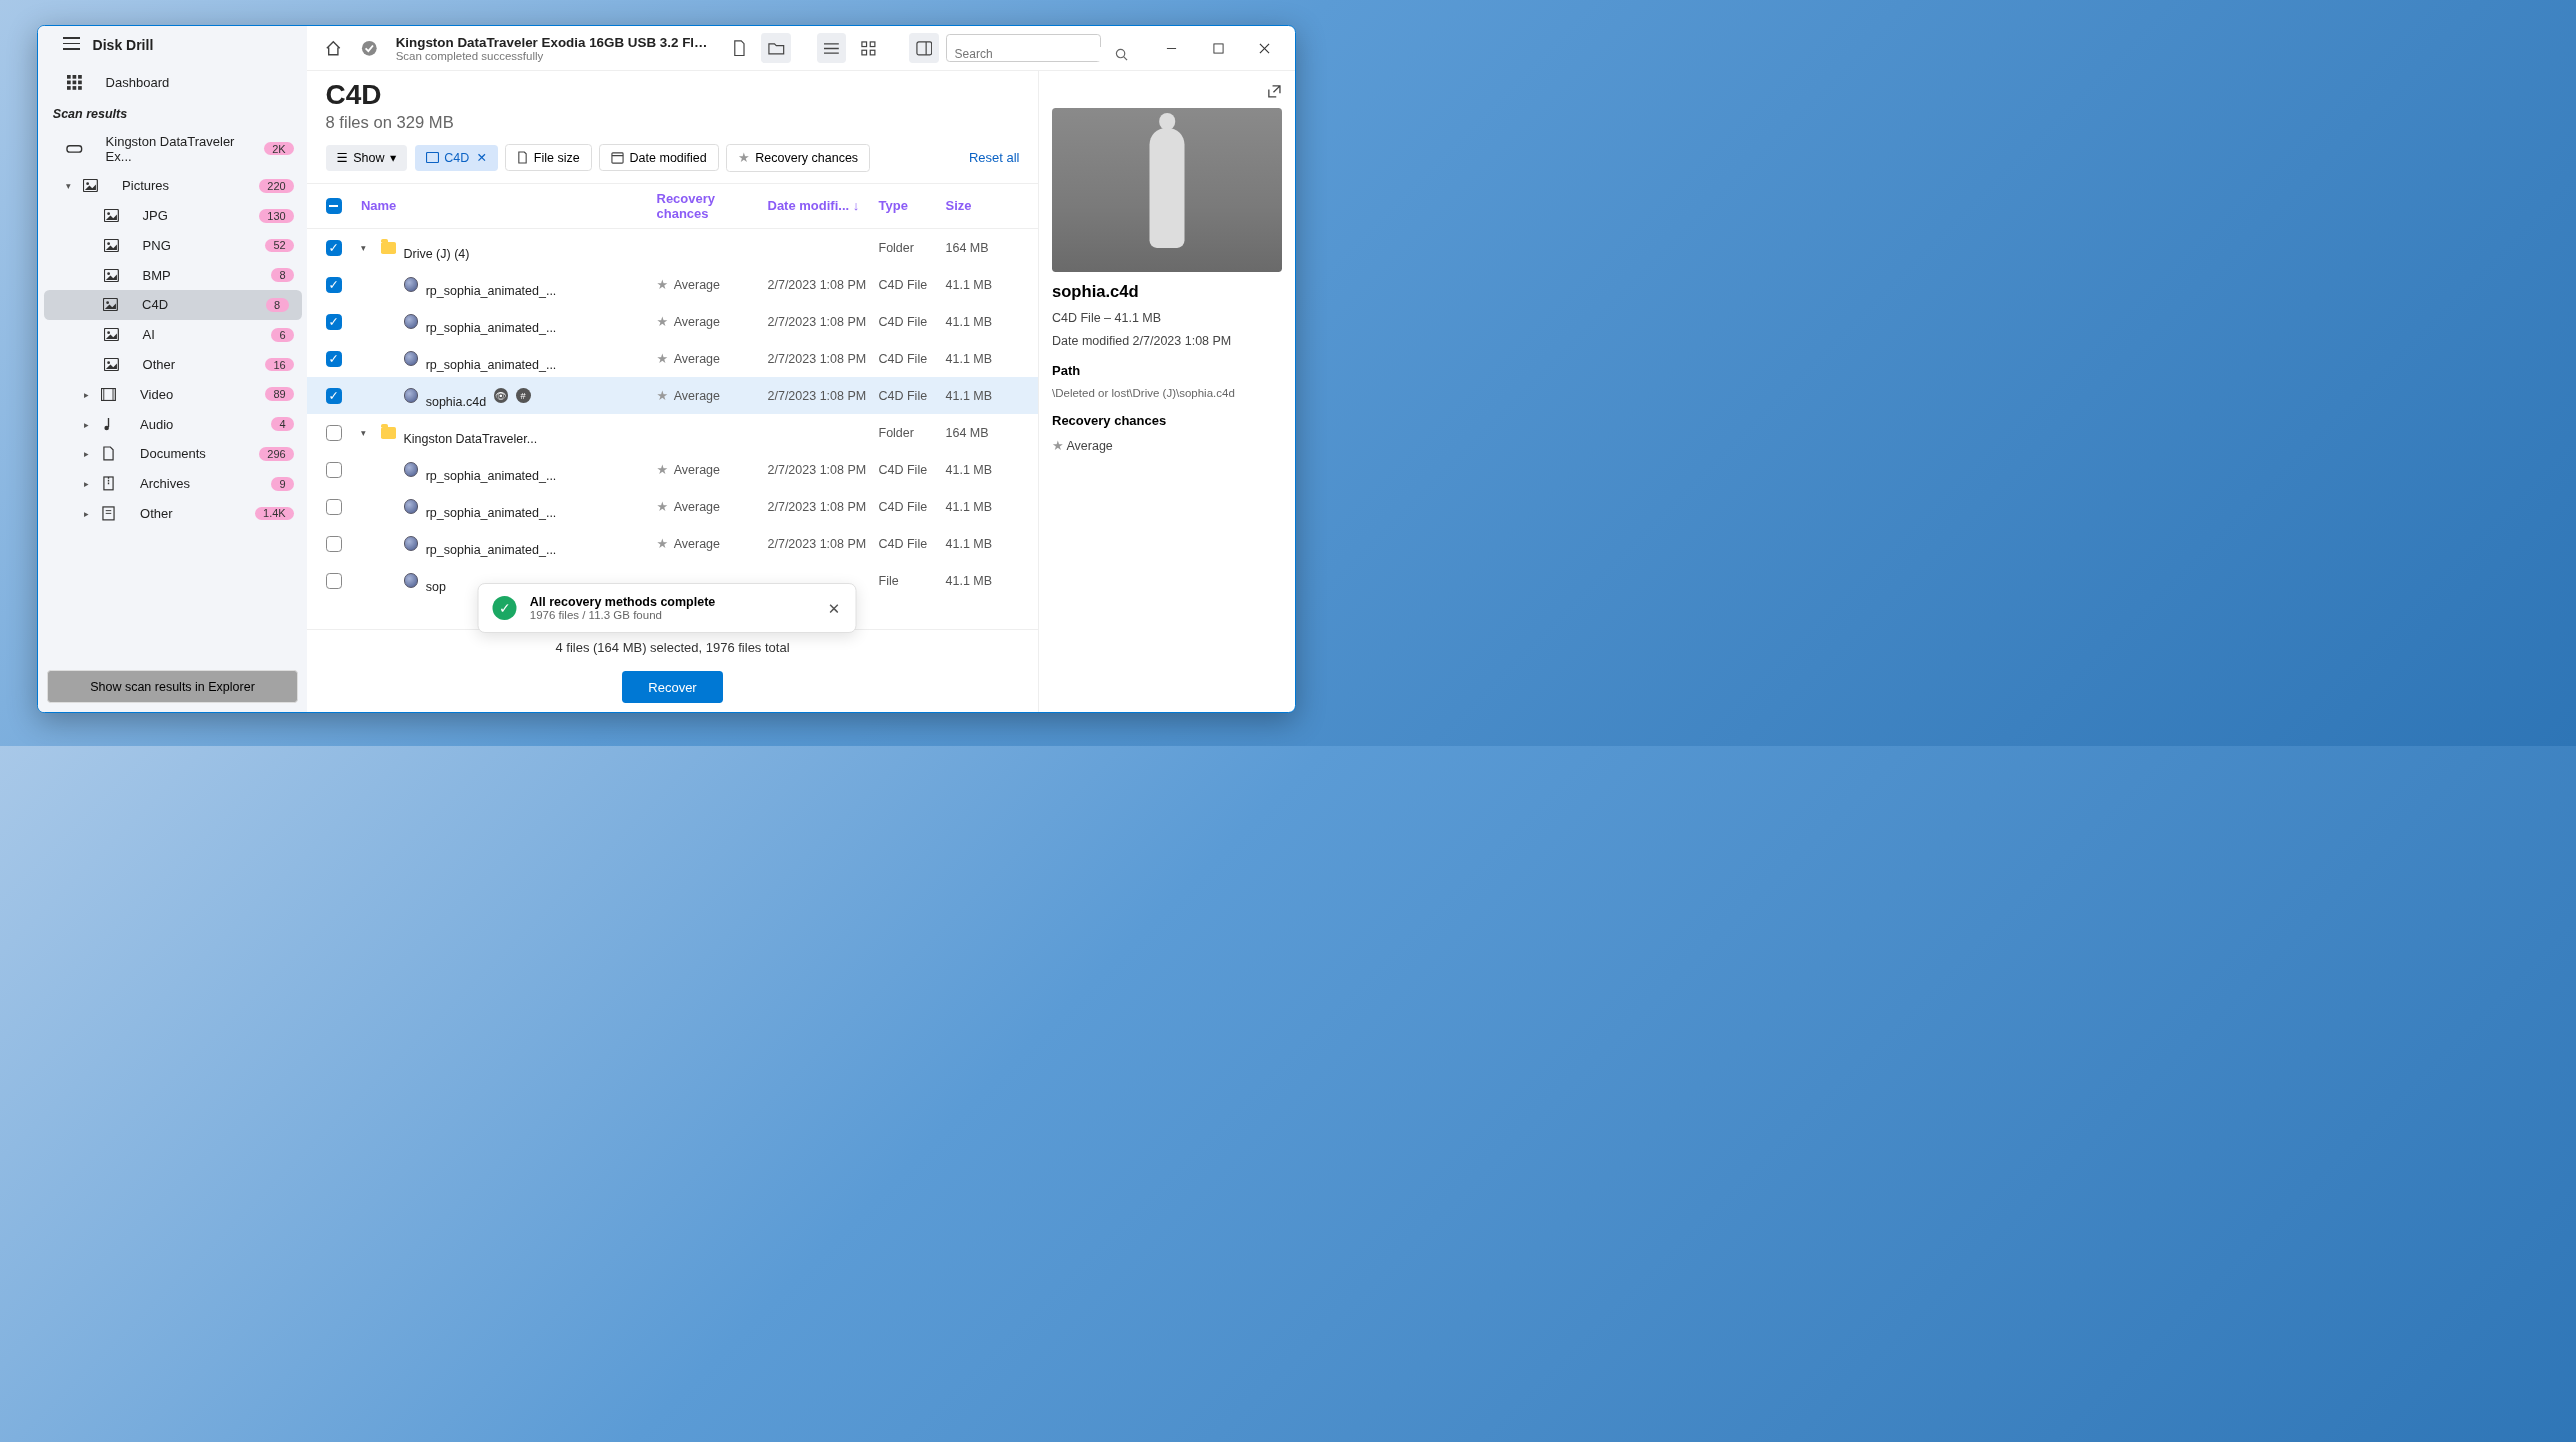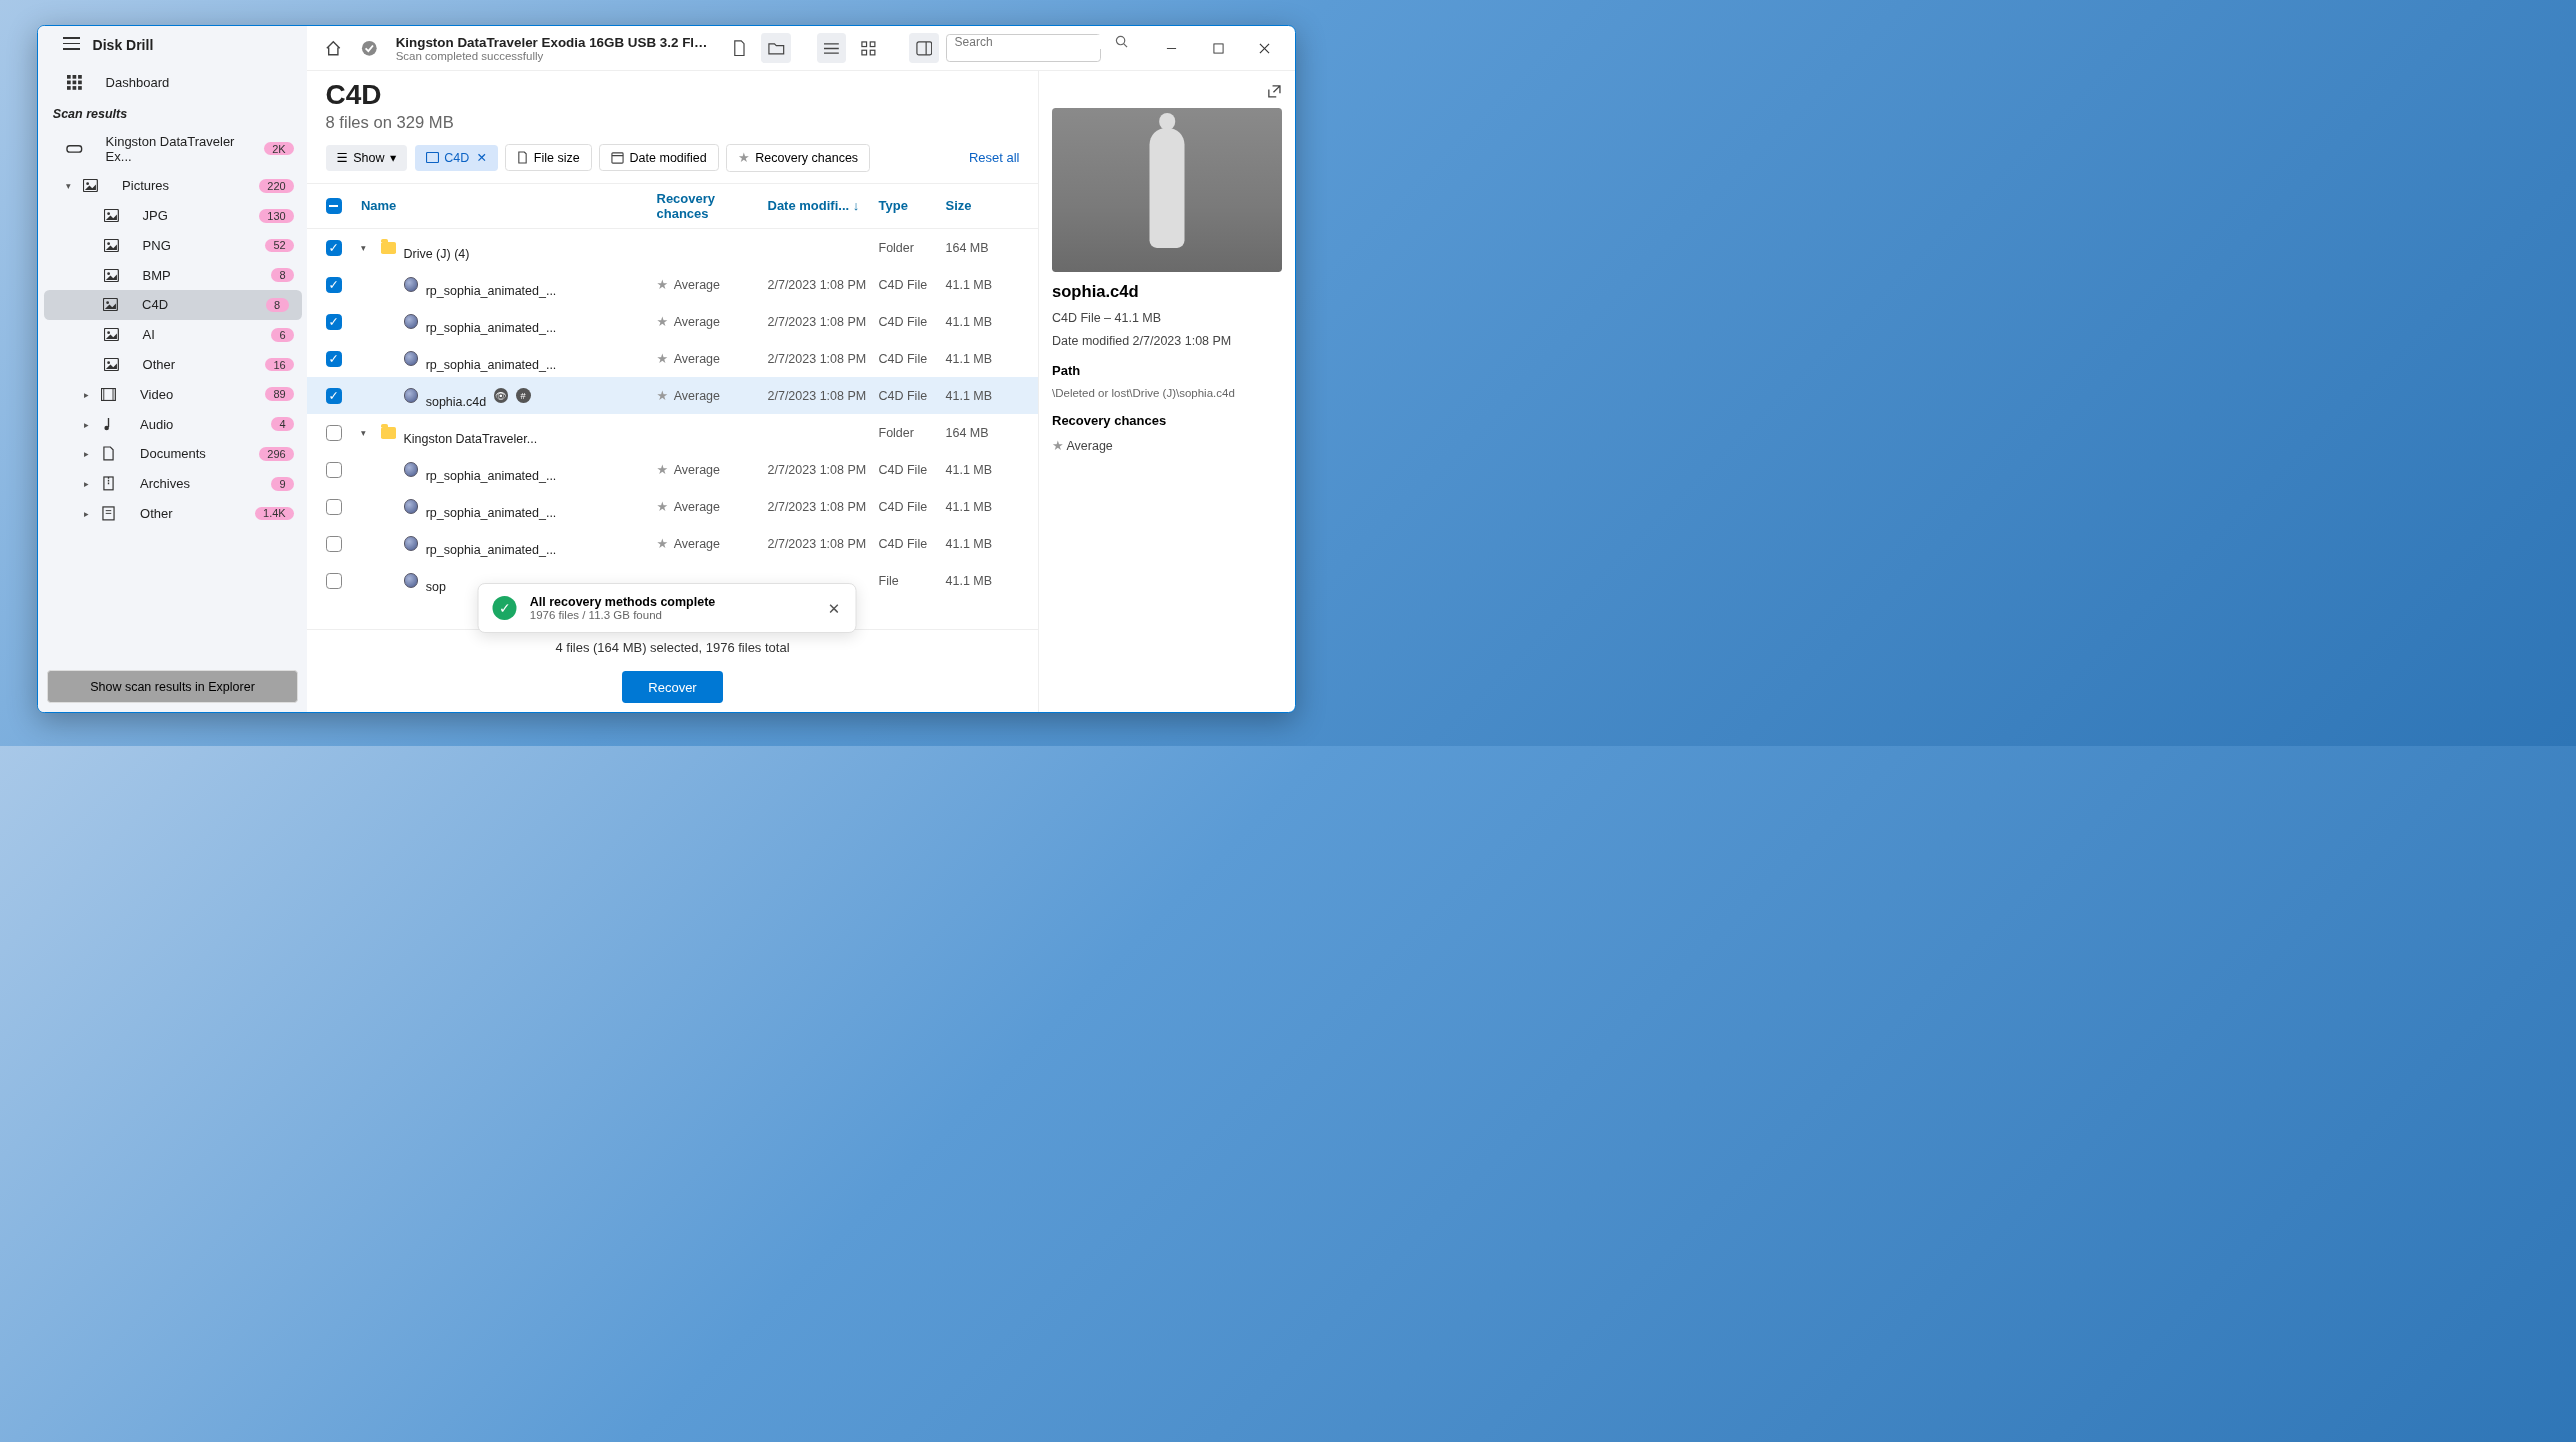--- a/index.html
+++ b/index.html
@@ -25,34 +25,34 @@
 .sidebar-footer { padding: 9.2px; }
 .sidebar-footer button { width: 100%; padding: 8.3px; background: #a3a3a3; border: 0.9px solid #ddd; border-radius: 3.7px; font-size: 12.5px; cursor: pointer; }
 .main { flex: 1; display: flex; flex-direction: column; }
 .topbar { display: flex; align-items: center; padding: 7.4px 11px; gap: 7.4px; border-bottom: 0.9px solid #eee; }
 .topbar .icon-btn { width: 29.6px; height: 29.6px; display: flex; align-items: center; justify-content: center; border-radius: 3.7px; cursor: pointer; color: #444; }
 .topbar .icon-btn.active { background: #eceef2; }
 .topbar .title-block { flex: 0 1 auto; min-width: 0; margin-left: 3.7px; margin-right: 7.4px; }
 .topbar .title { font-size: 13.4px; font-weight: 600; color: #222; white-space: nowrap; overflow: hidden; text-overflow: ellipsis; max-width: 314px; }
 .topbar .subtitle { font-size: 11.5px; color: #777; }
 .topbar .spacer { flex: 1; }
-.search-box { width: 155px; height: 28px; border: 0.9px solid #ccc; border-radius: 3.7px; display: flex; align-items: flex-start; padding: 0 7.4px; gap: 5.5px; }
+.search-box { width: 155px; height: 28px; border: 0.9px solid #ccc; border-radius: 3.7px; display: flex; align-items: flex-end; padding: 0 7.4px; gap: 5.5px; }
 .search-box input { border: none; outline: none; flex: 1; font-size: 12px; }
 .win-ctrl { width: 39px; height: 29.6px; display: flex; align-items: center; justify-content: center; cursor: pointer; }
 .content { flex: 1; display: flex; min-height: 0; }
 .list-area { flex: 1; display: flex; flex-direction: column; min-width: 0; }
 .header-block { padding: 7.4px 18.5px 11px; }
 .header-block h1 { font-size: 28px; font-weight: 700; color: #222; }
 .header-block .sub { font-size: 16.6px; color: #666; margin-top: 1.8px; }
 .filter-bar { display: flex; align-items: center; gap: 7.4px; padding: 0 18.5px 11px; }
 .chip { display: flex; align-items: center; gap: 5.5px; padding: 5.5px 11px; background: #eceef2; border-radius: 3.7px; font-size: 12.5px; cursor: pointer; }
 .chip.blue { background: #d6e6fb; color: #0b62c4; }
 .chip .x { margin-left: 1.8px; color: #0b62c4; cursor: pointer; }
 .reset { margin-left: auto; color: #0b62c4; font-size: 13px; cursor: pointer; }
-.table-head { display: flex; align-items: center; padding: 7.4px 18.5px; border-top: 0.9px solid #eee; border-bottom: 0.9px solid #eee; font-size: 13px; font-weight: 600; color: #0369a1; }
+.table-head { display: flex; align-items: center; padding: 7.4px 18.5px; border-top: 0.9px solid #eee; border-bottom: 0.9px solid #eee; font-size: 13px; font-weight: 600; color: #8b5cf6; }
 .table-head .col-check { width: 28px; }
 .table-head .col-name { flex: 1; padding-left: 7.4px; }
 .table-head .col-rec { width: 111px; }
 .table-head .col-date { width: 111px; }
 .table-head .col-type { width: 67px; }
 .table-head .col-size { width: 74px; }
 .checkbox { width: 16.6px; height: 16.6px; border: 1.4px solid #888; border-radius: 3.7px; display: flex; align-items: center; justify-content: center; cursor: pointer; }
 .checkbox.checked { background: #0078d4; border-color: #0078d4; color: #fff; }
 .checkbox.indet { background: #0078d4; border-color: #0078d4; }
 .checkbox.indet::after { content: ''; width: 9.2px; height: 1.8px; background: #fff; }

